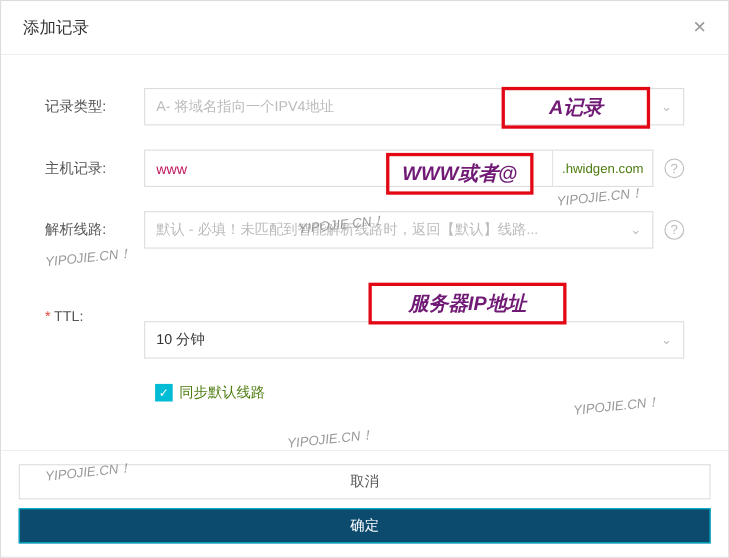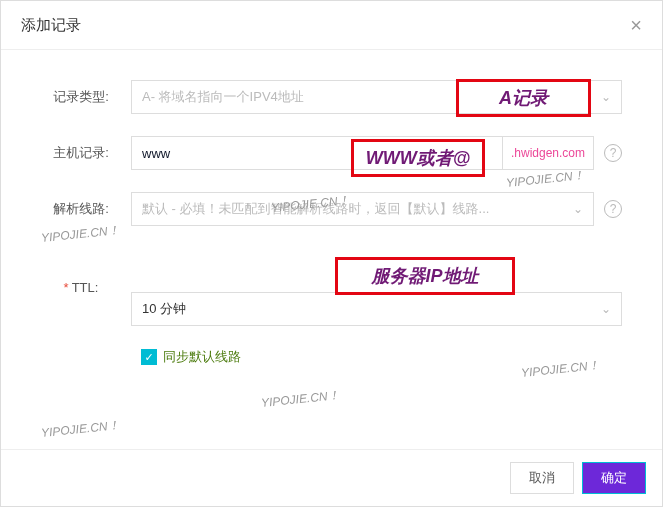--- a/index.html
+++ b/index.html
@@ -2,35 +2,35 @@
 <html><head>
   <meta charset="utf-8">
   <style>
     * { box-sizing: border-box; margin: 0; padding: 0; }
     body { font-family: "Microsoft YaHei", sans-serif; background: #fff; width: 663px; height: 507px; position: relative; border: 1px solid #ddd; }
     .dialog-header { display: flex; justify-content: space-between; align-items: center; padding: 14px 20px; border-bottom: 1px solid #eee; }
     .dialog-title { font-size: 15px; color: #333; }
     .close-btn { font-size: 20px; color: #999; cursor: pointer; line-height: 1; }
     .dialog-body { padding: 30px 40px 10px 40px; position: relative; }
     .form-row { display: flex; align-items: center; margin-bottom: 22px; position: relative; }
-    .form-label { width: 90px; text-align: center; font-size: 13px; color: #555; padding-right: 10px; }
+    .form-label { width: 90px; text-align: left; font-size: 13px; color: #555; padding-right: 10px; }
     .required::before { content: "*"; color: #e74c3c; margin-right: 3px; }
-    .form-input { flex: 1; height: 34px; border: 1px solid #ddd; padding: 0 10px; font-size: 13px; color: #0f172a; background: #fff; }
+    .form-input { flex: 1; height: 34px; border: 1px solid #ddd; padding: 0 10px; font-size: 13px; color: #be185d; background: #fff; }
     .form-input::placeholder { color: #bbb; }
     .select-input { flex: 1; height: 34px; border: 1px solid #ddd; padding: 0 10px; font-size: 13px; color: #bbb; display: flex; align-items: center; justify-content: space-between; cursor: pointer; position: relative; }
     .select-input.has-value { color: #333; margin-top: 44px; }
     .chevron { color: #bbb; font-size: 12px; }
-    .domain-suffix { height: 34px; border: 1px solid #ddd; border-left: none; padding: 0 8px; font-size: 12px; color: #ec4899; display: flex; align-items: center; background: #fff; }
+    .domain-suffix { height: 34px; border: 1px solid #ddd; border-left: none; padding: 0 8px; font-size: 12px; color: #4d7c0f; display: flex; align-items: center; background: #fff; }
     .help-icon { width: 18px; height: 18px; border: 1px solid #bbb; border-radius: 50%; display: flex; align-items: center; justify-content: center; font-size: 12px; color: #bbb; margin-left: 10px; cursor: pointer; }
     .checkbox-row { display: flex; align-items: center; margin-left: 100px; margin-bottom: 20px; }
     .checkbox { width: 16px; height: 16px; background: #00bcd4; display: flex; align-items: center; justify-content: center; color: #fff; font-size: 11px; margin-right: 6px; }
     .checkbox-label { font-size: 13px; color: #4d7c0f; }
-    .dialog-footer { position: absolute; bottom: 0; right: 0; padding: 12px 16px; display: flex; gap: 8px; border-top: 1px solid #eee; width: 100%; justify-content: flex-end; background: #fff; }
+    .dialog-footer { position: absolute; bottom: 0; right: 0; padding: 12px 16px; display: flex; gap: 8px; border-top: 1px solid #eee; width: 100%; justify-content: flex-end; background: #fff; flex-direction: column; }
     .btn { height: 32px; padding: 0 18px; font-size: 13px; border: 1px solid #ddd; background: #fff; color: #555; cursor: pointer; }
-    .btn-primary { background: #6d28d9; border-color: #00bcd4; color: #fff; }
+    .btn-primary { background: #0c4a6e; border-color: #00bcd4; color: #fff; }
     .annotation { position: absolute; border: 3px solid #e30613; font-size: 18px; font-weight: bold; color: #701a75; display: flex; align-items: center; justify-content: center; pointer-events: none; font-style: italic; }
     .ann1 { top: 78px; left: 455px; width: 135px; height: 38px; }
     .ann2 { top: 138px; left: 350px; width: 134px; height: 38px; }
     .ann3 { top: 256px; left: 334px; width: 180px; height: 38px; }
     .watermark { position: absolute; font-size: 12px; font-style: italic; color: #999; transform: rotate(-6deg); pointer-events: none; }
     .wm1 { top: 170px; left: 505px; }
     .wm2 { top: 195px; left: 270px; }
     .wm3 { top: 225px; left: 40px; }
     .wm4 { top: 360px; left: 520px; }
     .wm5 { top: 390px; left: 260px; }

